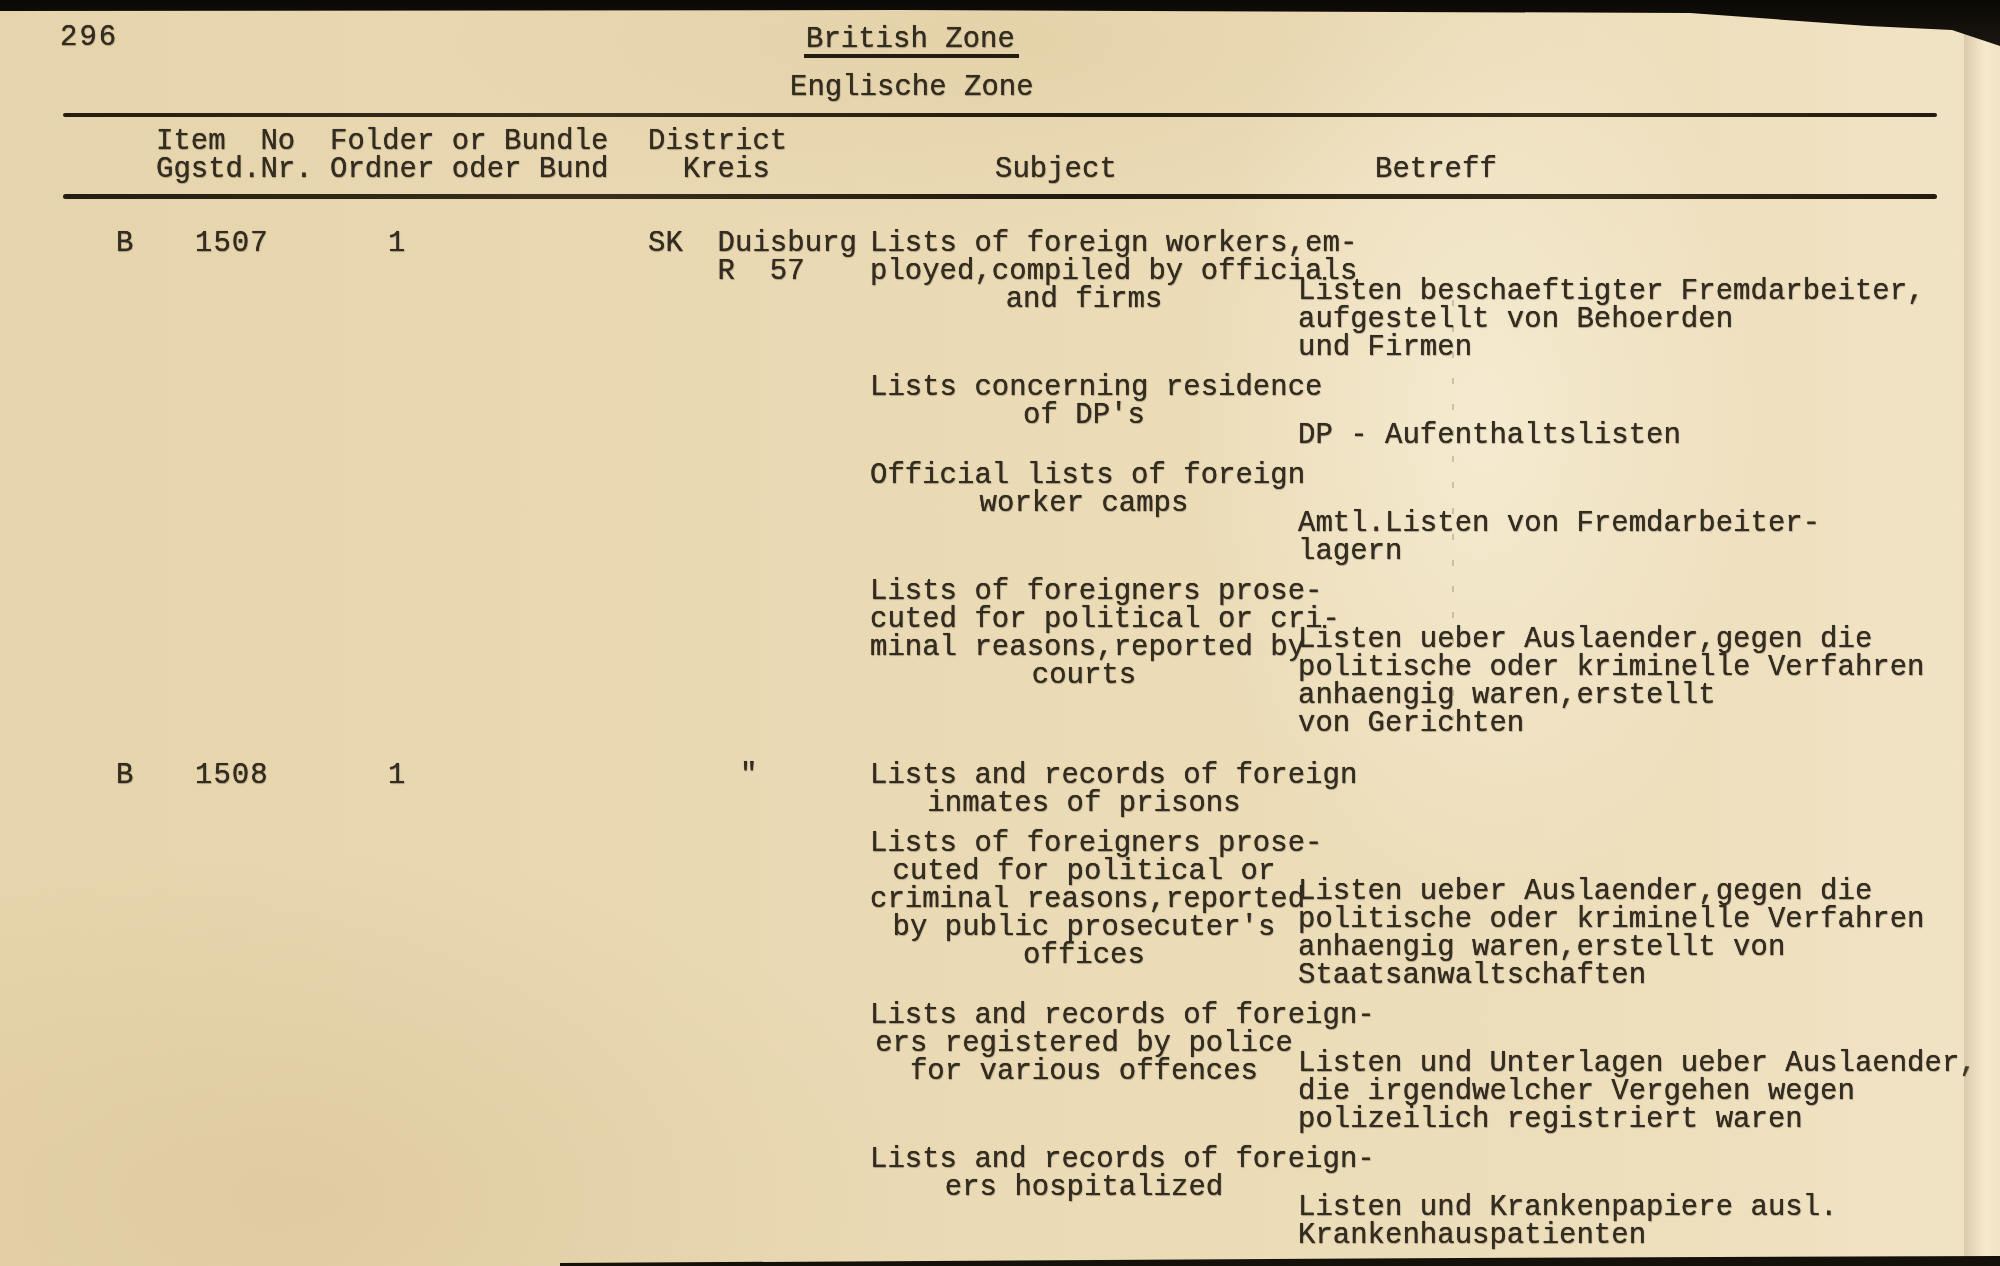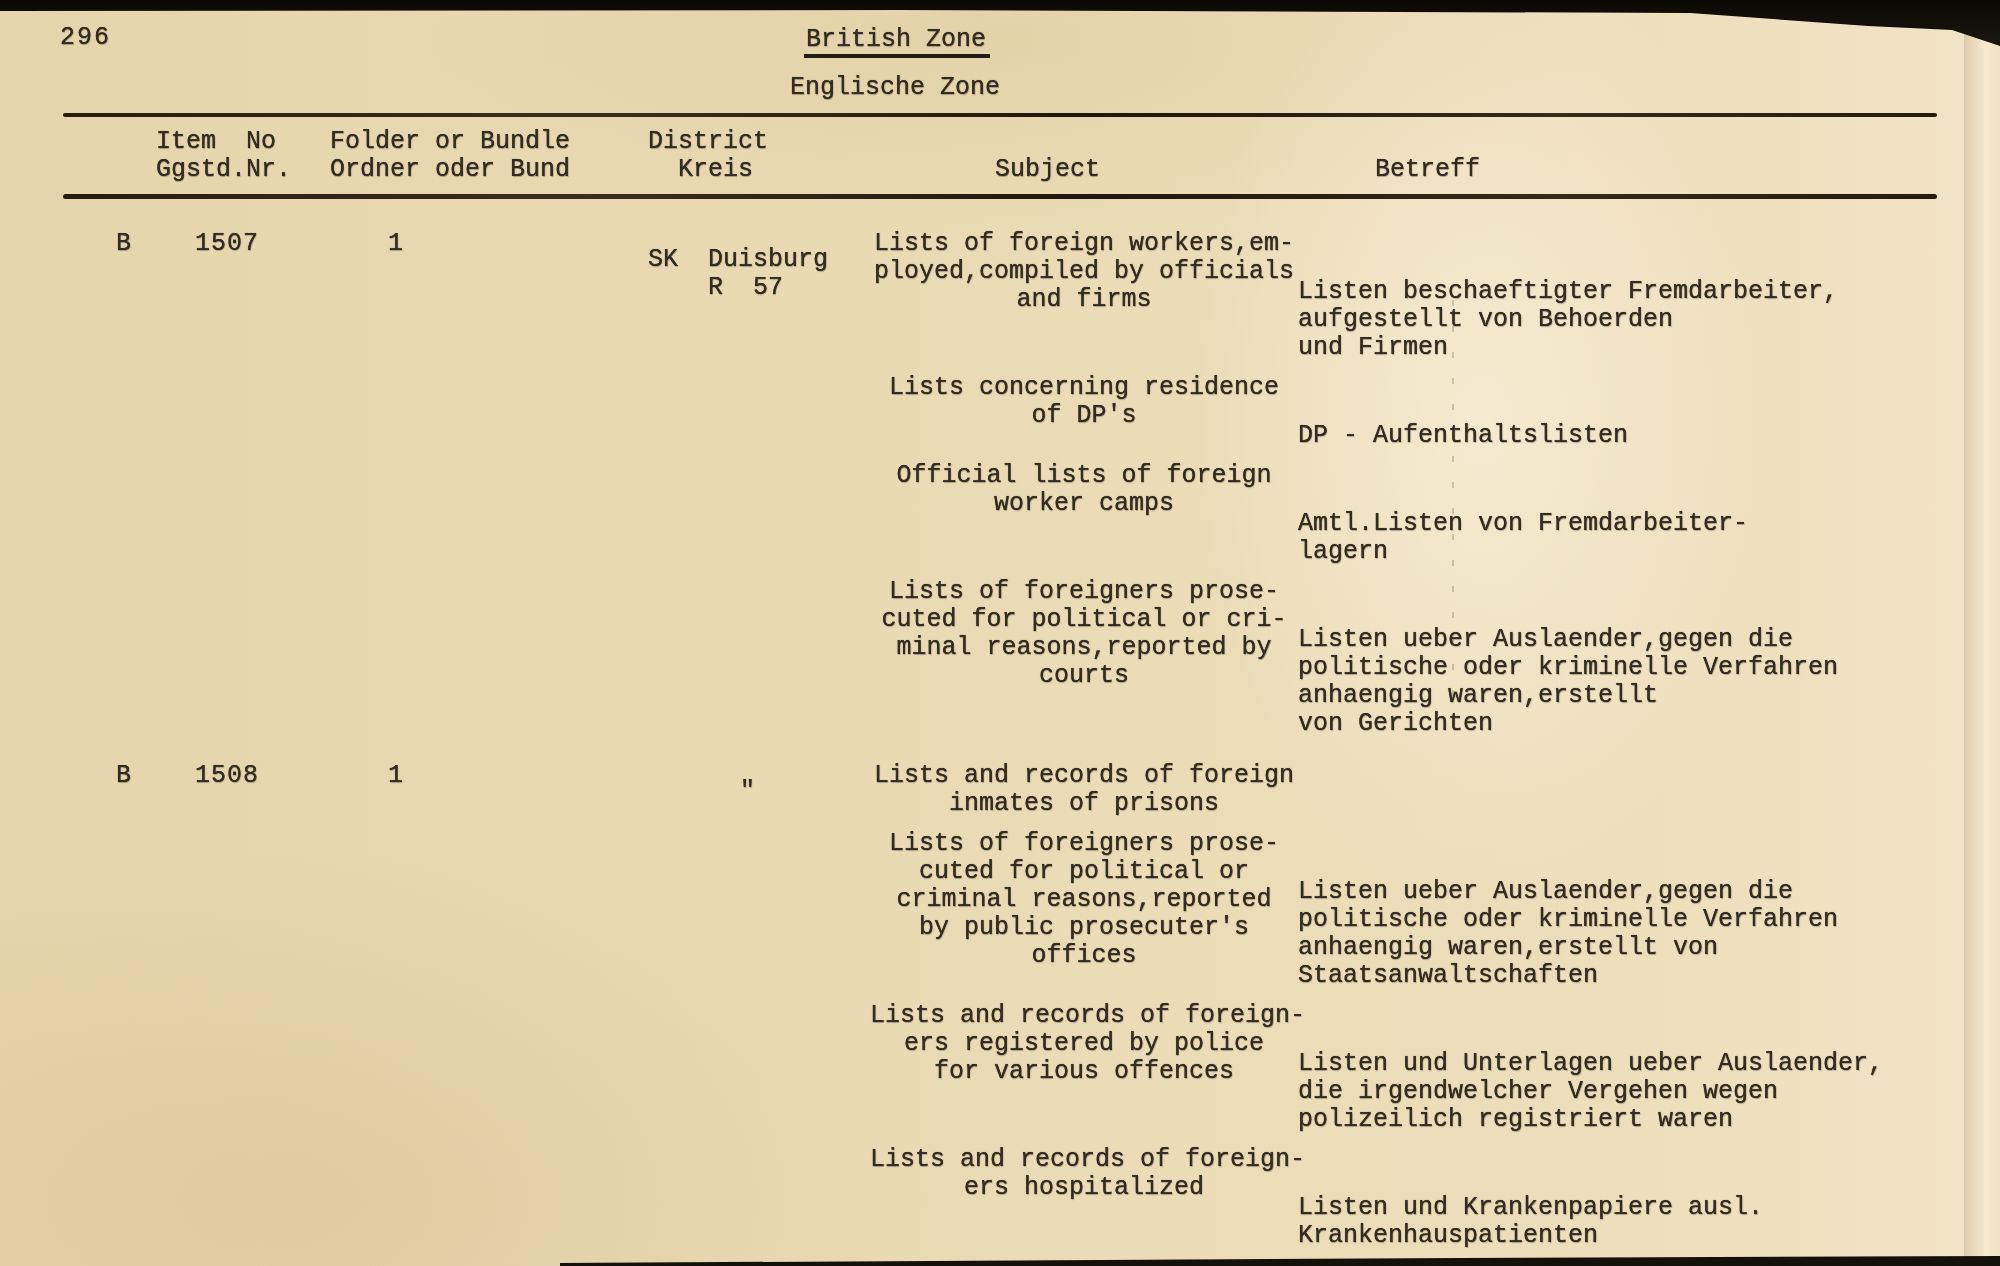--- a/index.html
+++ b/index.html
@@ -33,21 +33,21 @@
     position:absolute;left:0;top:0;width:2000px;height:48px;
     background:linear-gradient(180deg,#0b0905,#1b1610);
     clip-path:polygon(0 0,2000px 0,2000px 46px,1952px 30px,1868px 26px,1690px 13px,900px 10px,0 11px);
   }
   .edge-bottom{
     position:absolute;left:560px;top:1254px;width:1440px;height:12px;
     background:#14100a;
     clip-path:polygon(0 9px,900px 4px,1440px 2px,1440px 12px,0 12px);
   }
   .txt{
-    font-size:25px;line-height:28px;
+    font-size:29px;line-height:28px;
     text-shadow:0 0 0.7px currentColor, 0.6px 0.6px 0.9px rgba(50,40,25,.30);
     white-space:pre;
   }
   .page-number{position:absolute;left:60px;top:24px;letter-spacing:2px;}
   .title-wrap{position:absolute;left:804px;top:26px;}
   .title{display:inline-block;border-bottom:4px solid var(--rule);padding:0 4px 0 2px;}
   .subtitle{position:absolute;left:790px;top:74px;}
   .rule{position:absolute;left:63px;width:1874px;border-radius:3px;
     background:linear-gradient(90deg,#251d11 0%,#3a2f1d 28%,#1f180e 55%,#342b19 80%,#241c10 100%);}
   .rule.r1{top:113px;height:4px;}
@@ -56,21 +56,21 @@
   .hdr.item{left:156px;top:128px;}
   .hdr.folder{left:330px;top:128px;}
   .hdr.district{left:648px;top:128px;font-family:Liberation Mono, monospace;}
   .hdr.subject{left:995px;top:156px;text-align:center;}
   .hdr.betreff{left:1375px;top:156px;}
   .tbody{position:absolute;left:0;top:199px;width:2000px;padding-top:31px;}
   .row{position:relative;margin-bottom:24px;}
   .c-letter{position:absolute;left:116px;top:0;}
   .c-num{position:absolute;left:195px;top:0;letter-spacing:1px;}
   .c-folder{position:absolute;left:388px;top:0;}
-  .c-district{position:absolute;left:648px;top:16px;}
+  .c-district{position:absolute;left:648px;top:0;}
   .c-district.ditto{left:740px;}
   .entries{margin-left:870px;width:1078px;}
   .entry{display:flex;margin-bottom:12px;}
   .entry:last-child{margin-bottom:0;}
   .subj{width:428px;flex:0 0 428px;text-align:center;}
   .subj.ditto{padding-left:60px;}
   .betr{flex:1;margin-top:48px;}
   .betr.ditto{padding-left:152px;}
   .fold-mark{position:absolute;left:1452px;top:300px;height:420px;width:2px;
     background:repeating-linear-gradient(180deg, rgba(90,70,40,.25) 0 6px, transparent 6px 26px);}

